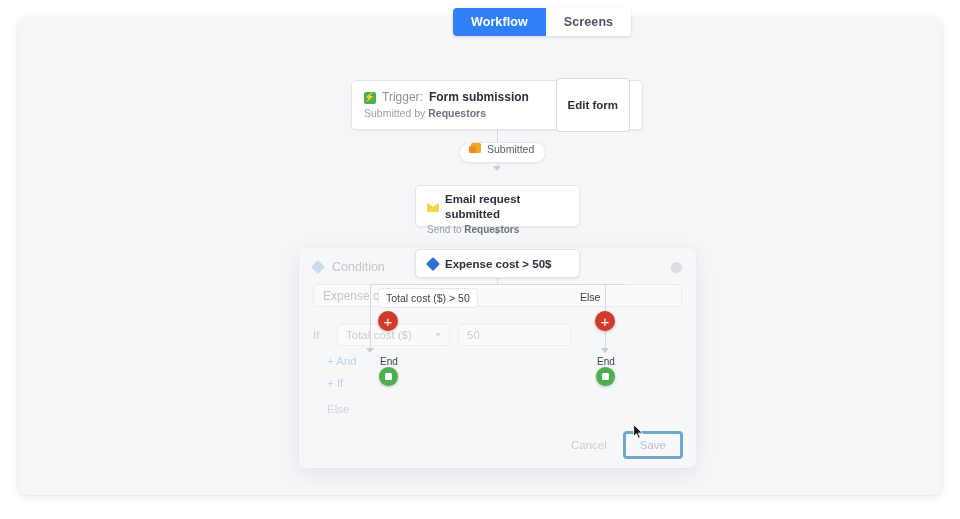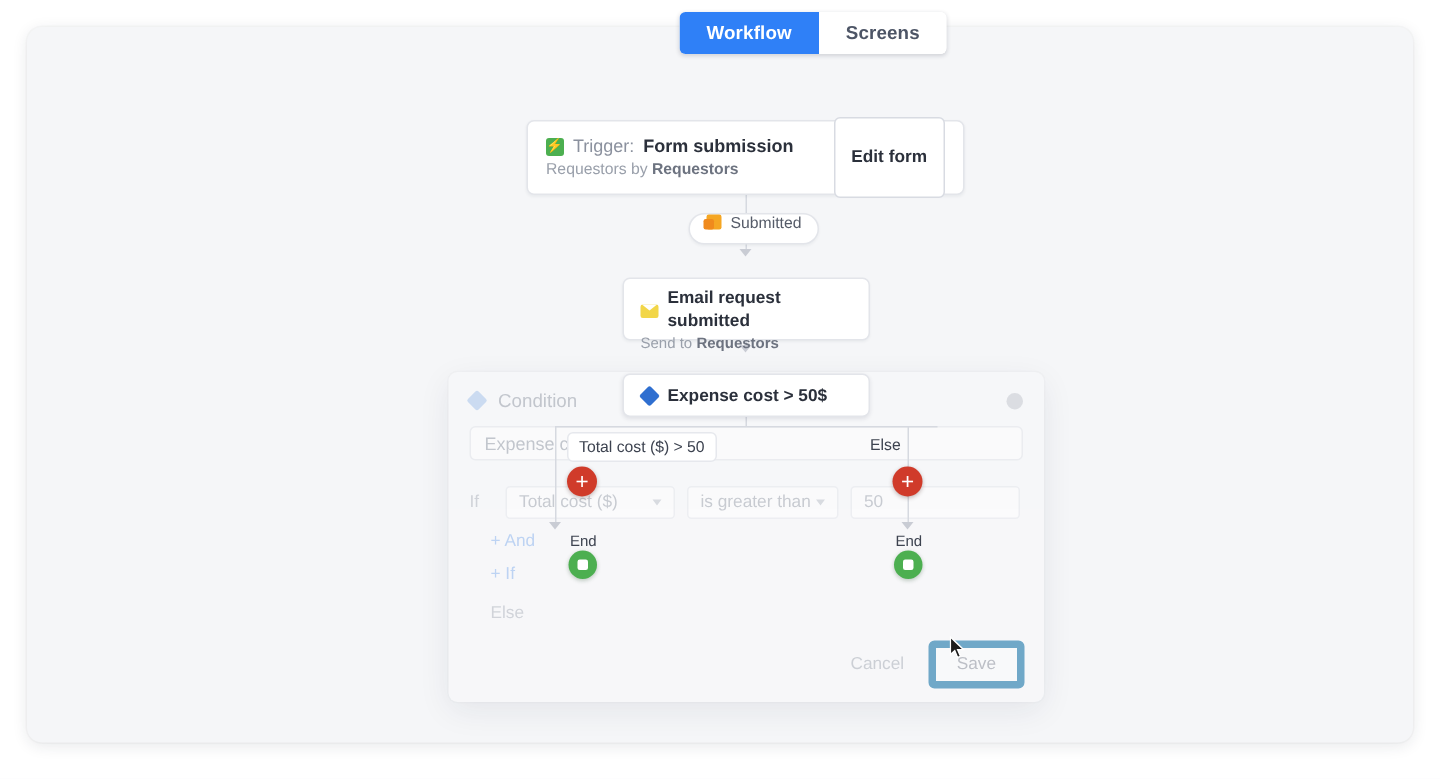--- a/index.html
+++ b/index.html
@@ -425,21 +425,21 @@
     border: none;
     font-family: inherit;
     padding: 5px 6px;
     cursor: pointer;
     text-align: center;
   }
   .btn-save {
     font-size: 11.5px;
     color: #8d939d;
     background: #fafbfc;
-    border: 5px solid #0369a1;
+    border: 3px solid #0369a1;
     border-radius: 4px;
     font-family: inherit;
     padding: 5px 14px;
     cursor: pointer;
   }
 
   
   .cursor {
     position: absolute;
     left: 633px;
@@ -463,21 +463,21 @@
     <div class="arrowhead" style="left:475px; top:212px;"></div>
 
     <div class="node-card trigger-card">
       <div class="trigger-text">
         <div class="trigger-line1">
           <span class="bolt-icon">⚡</span>
           <span>Trigger:</span>
           <b>Form submission</b>
         </div>
         <div class="trigger-line2">
-          <span>Requestors by</span>
+          <span>Submitted by</span>
           <b>Requestors</b>
         </div>
       </div>
       <button class="btn-edit">Edit form</button>
     </div>
 
     <div class="pill">
       <span class="pill-icon"></span>
       <span>Submitted</span>
     </div>
@@ -502,24 +502,20 @@
     </div>
 
     <div class="name-input">Expense cost &gt; 50$</div>
 
     <div class="cond-row">
       <span class="if-label">If</span>
       <div class="select sel-field">
         <span>Total cost ($)</span>
         <span class="caret"></span>
       </div>
-      <div class="select sel-op">
-        <span>is greater than</span>
-        <span class="caret"></span>
-      </div>
       <div class="val-input">50</div>
     </div>
 
     <div class="link-row">+ And</div>
     <div class="link-row">+ If</div>
     <div class="else-label">Else</div>
 
     <div class="modal-foot">
       <button class="btn-cancel">Cancel</button>
       <button class="btn-save">Save</button>

